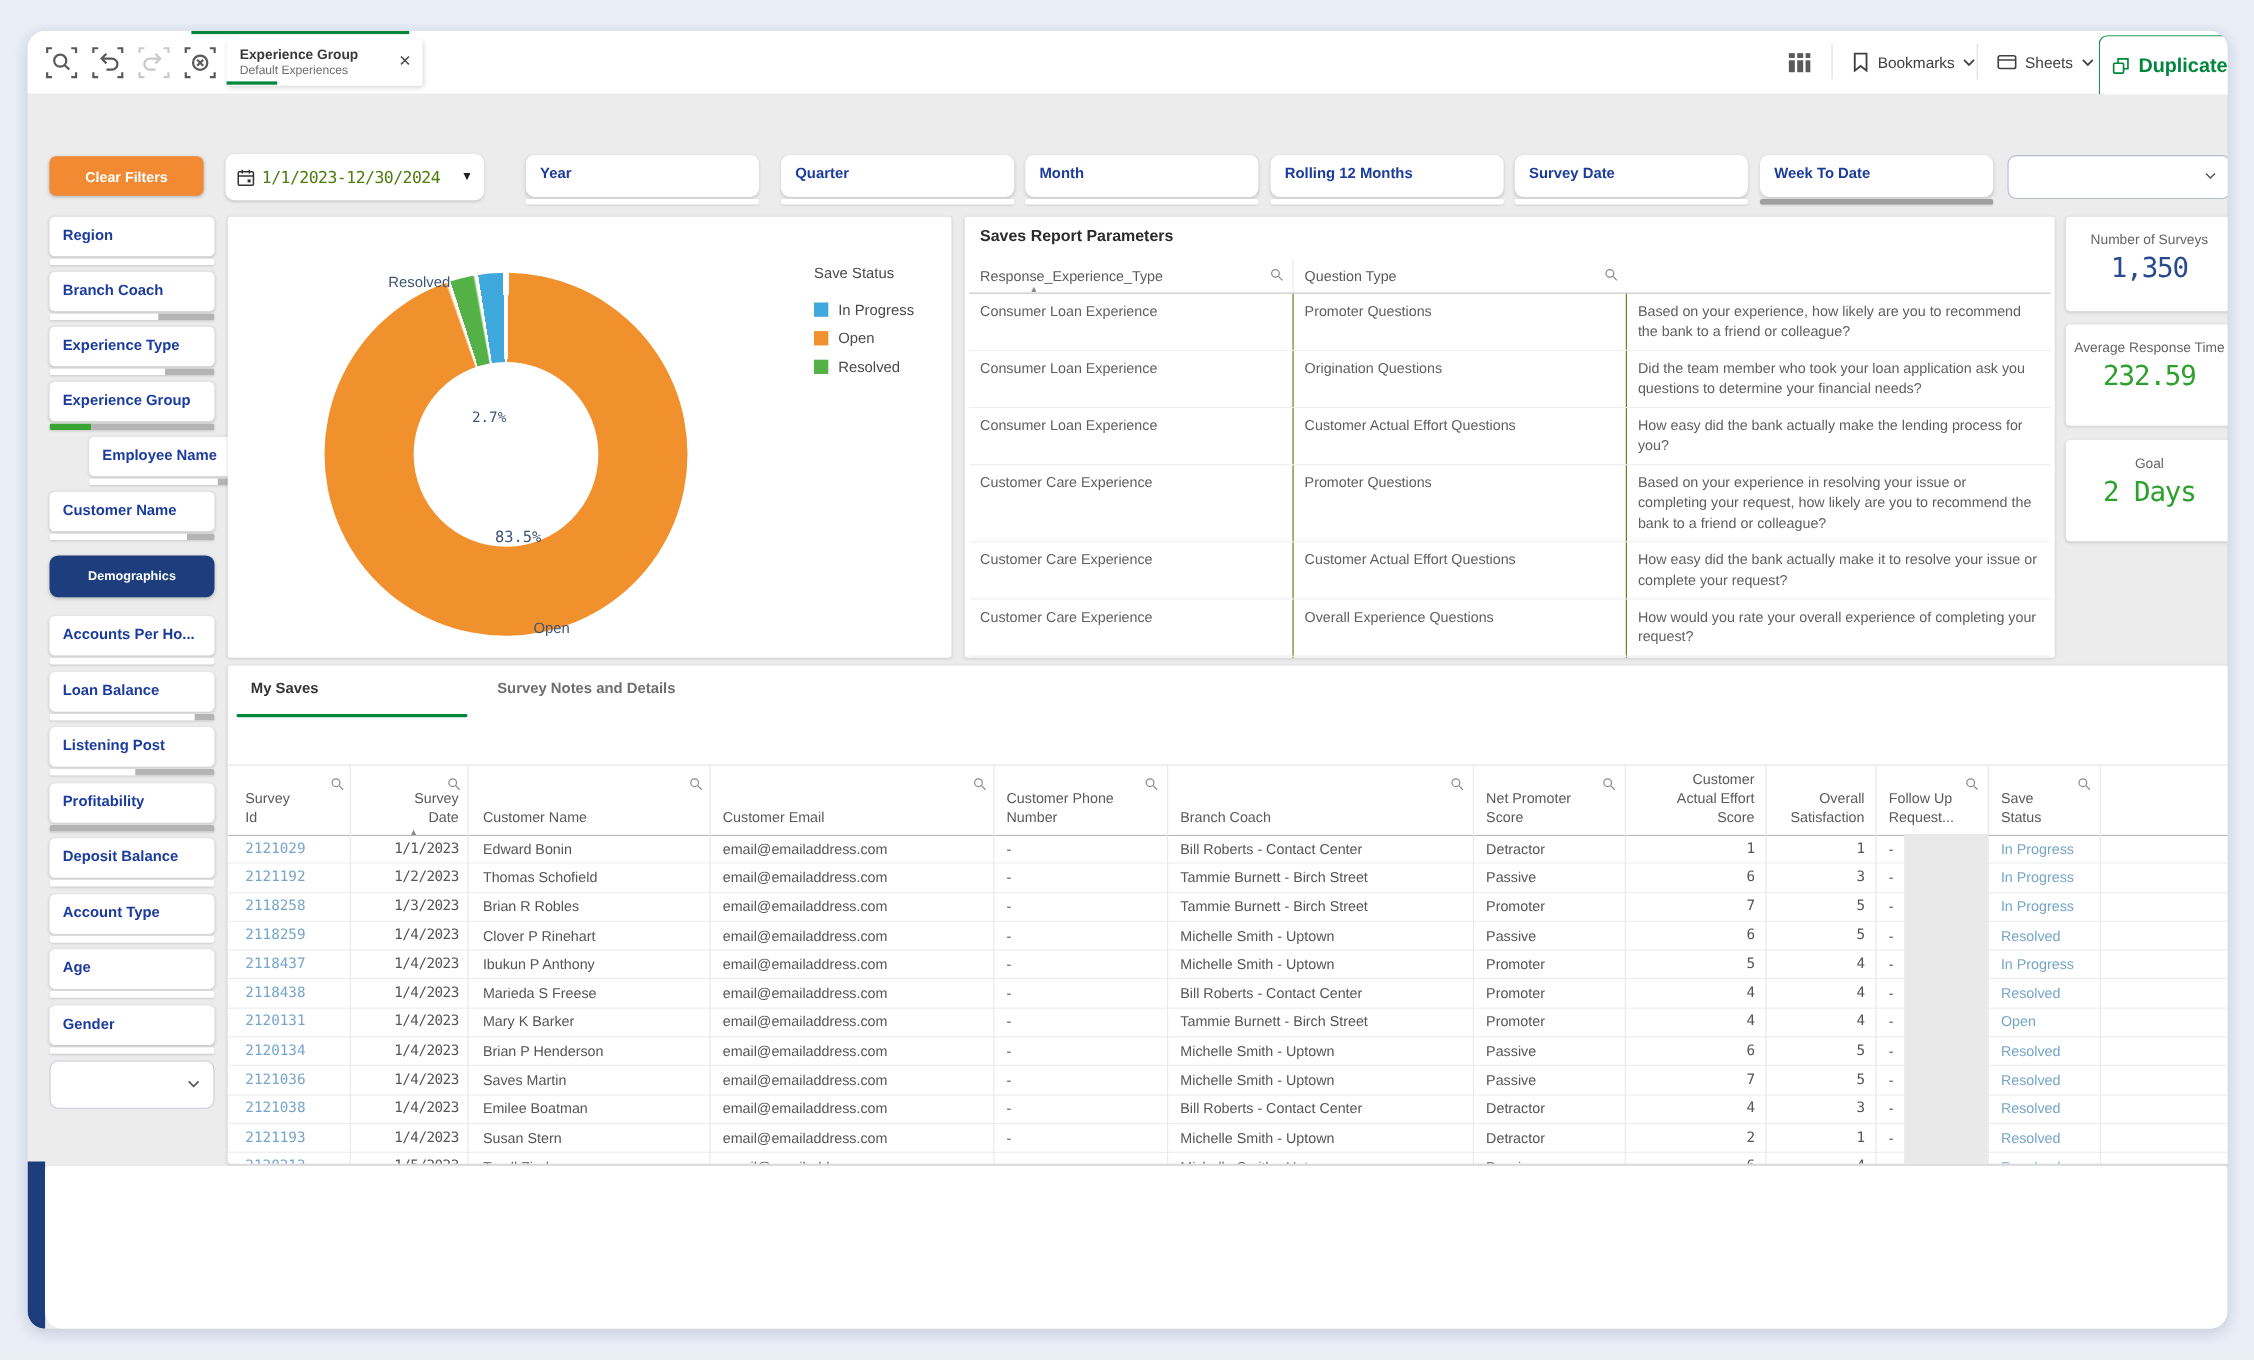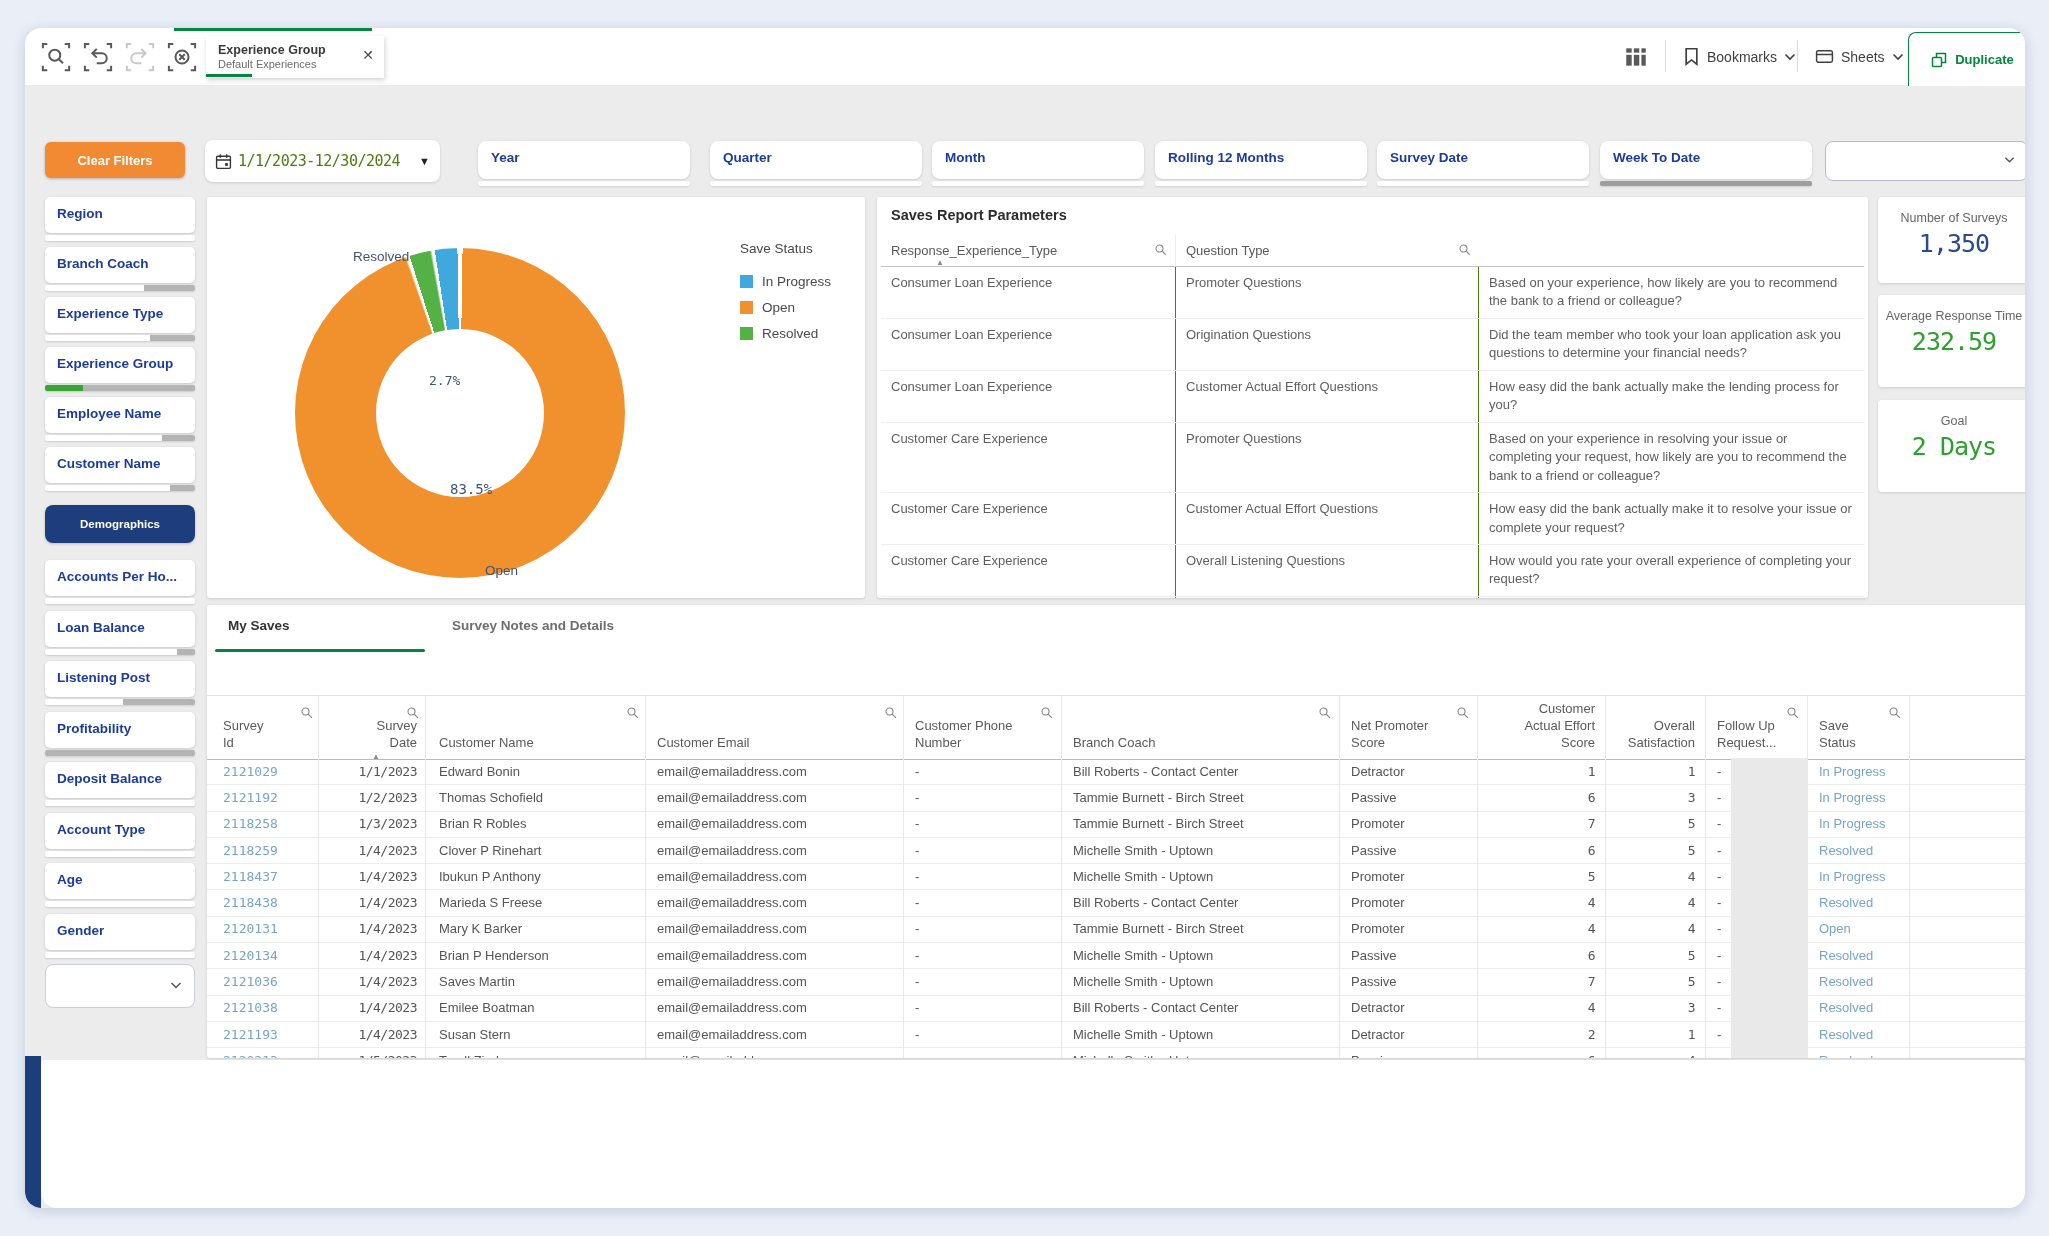--- a/index.html
+++ b/index.html
@@ -14,21 +14,21 @@
   .tbicon.disabled{opacity:.32;}
   .sheet-tab{position:absolute;left:181px;top:8px;width:178px;height:42px;background:#fff;box-shadow:1px 2px 5px rgba(0,0,0,.18);}
   .tab-green-top{position:absolute;left:149px;top:0;width:198px;height:3px;background:#00873d;}
   .tab-green-under{position:absolute;left:181px;top:46px;width:46px;height:3px;background:#00873d;}
   .tab-title{position:absolute;left:12px;top:7px;font-size:12.5px;font-weight:bold;color:#3a3a3a;white-space:nowrap;}
   .tab-sub{position:absolute;left:12px;top:22px;font-size:11px;color:#6d6d6d;white-space:nowrap;}
   .tab-close{position:absolute;right:10px;top:11px;font-size:14px;color:#4a4a4a;cursor:pointer;}
   .tb-divider{position:absolute;top:12px;width:1px;height:32px;background:#dcdcdc;}
   .tb-group{position:absolute;top:0;height:57px;display:flex;align-items:center;gap:7px;color:#404040;font-size:14px;}
   .tb-group svg{display:block;}
-  .duplicate-box{position:absolute;left:1883px;top:4px;width:127px;height:53px;background:#fff;border:1px solid #00873d;border-bottom:none;border-radius:8px 8px 0 0;display:flex;align-items:center;justify-content:center;gap:8px;color:#00873d;font-size:13px;font-weight:bold;}
+  .duplicate-box{position:absolute;left:1883px;top:4px;width:127px;height:53px;background:#fff;border:1px solid #00873d;border-bottom:none;border-radius:8px 8px 0 0;display:flex;align-items:center;justify-content:center;gap:8px;color:#00873d;font-size:18px;font-weight:bold;}
 
   
   .sheet-header{position:absolute;left:0;top:60px;right:0;height:45px;background:linear-gradient(to right,#14387f 0%,#1d55a4 55%,#3490cf 100%);}
   .sheet-title{position:absolute;left:27px;top:8px;color:#fff;font-size:21px;font-weight:bold;letter-spacing:.3px;}
   .nav-arrow{position:absolute;top:12px;width:20px;height:20px;color:#cfe2f4;}
 
   
   .filter-row{position:absolute;left:0;top:112px;right:0;height:52px;}
   .clear-btn{position:absolute;left:20px;top:2px;width:140px;height:36px;background:#f18a33;color:#fff;font-size:13px;font-weight:bold;border:none;border-radius:6px;display:flex;align-items:center;justify-content:center;box-shadow:0 1px 3px rgba(0,0,0,.25);}
   .date-box{position:absolute;left:180px;top:0;width:235px;height:42px;background:#fff;border-radius:8px;box-shadow:0 1px 3px rgba(0,0,0,.14);display:flex;align-items:center;padding:0 10px;box-sizing:border-box;gap:6px;}
@@ -255,21 +255,21 @@
           <span style="width:30%;background:#b4b4b4"></span>
         </div>
       </div>
       <div class="sitem" style="top: 319px;">
         <div class="slabel">Experience Group</div>
         <div class="sbar">
           <span style="width:25%;background:#38a532"></span>
           <span style="width:75%;background:#b4b4b4"></span>
         </div>
       </div>
-      <div class="sitem" style="top: 369px;">
+      <div class="sitem" style="top: 369px; margin-left: 36px;">
         <div class="slabel">Employee Name</div>
         <div class="sbar">
           <span style="width:78%;background:#ffffff"></span>
           <span style="width:22%;background:#b4b4b4"></span>
         </div>
       </div>
       <div class="sitem" style="top: 419px;">
         <div class="slabel">Customer Name</div>
         <div class="sbar">
           <span style="width:83%;background:#ffffff"></span>
@@ -389,21 +389,21 @@
             <div class="pcell">Promoter Questions</div>
             <div class="pcell">Based on your experience in resolving your issue or completing your request, how likely are you to recommend the bank to a friend or colleague?</div>
           </div>
           <div class="prow">
             <div class="pcell">Customer Care Experience</div>
             <div class="pcell">Customer Actual Effort Questions</div>
             <div class="pcell">How easy did the bank actually make it to resolve your issue or complete your request?</div>
           </div>
           <div class="prow">
             <div class="pcell">Customer Care Experience</div>
-            <div class="pcell">Overall Listening Questions</div>
+            <div class="pcell">Overall Experience Questions</div>
             <div class="pcell">How would you rate your overall experience of completing your request?</div>
           </div>
           <div class="prow">
             <div class="pcell">Mobile App Experience</div>
             <div class="pcell">Promoter Questions</div>
             <div class="pcell">Based on your experience, how likely are you to recommend the bank to a friend or colleague?</div>
           </div>
         </div>
     </div>
   </div>

